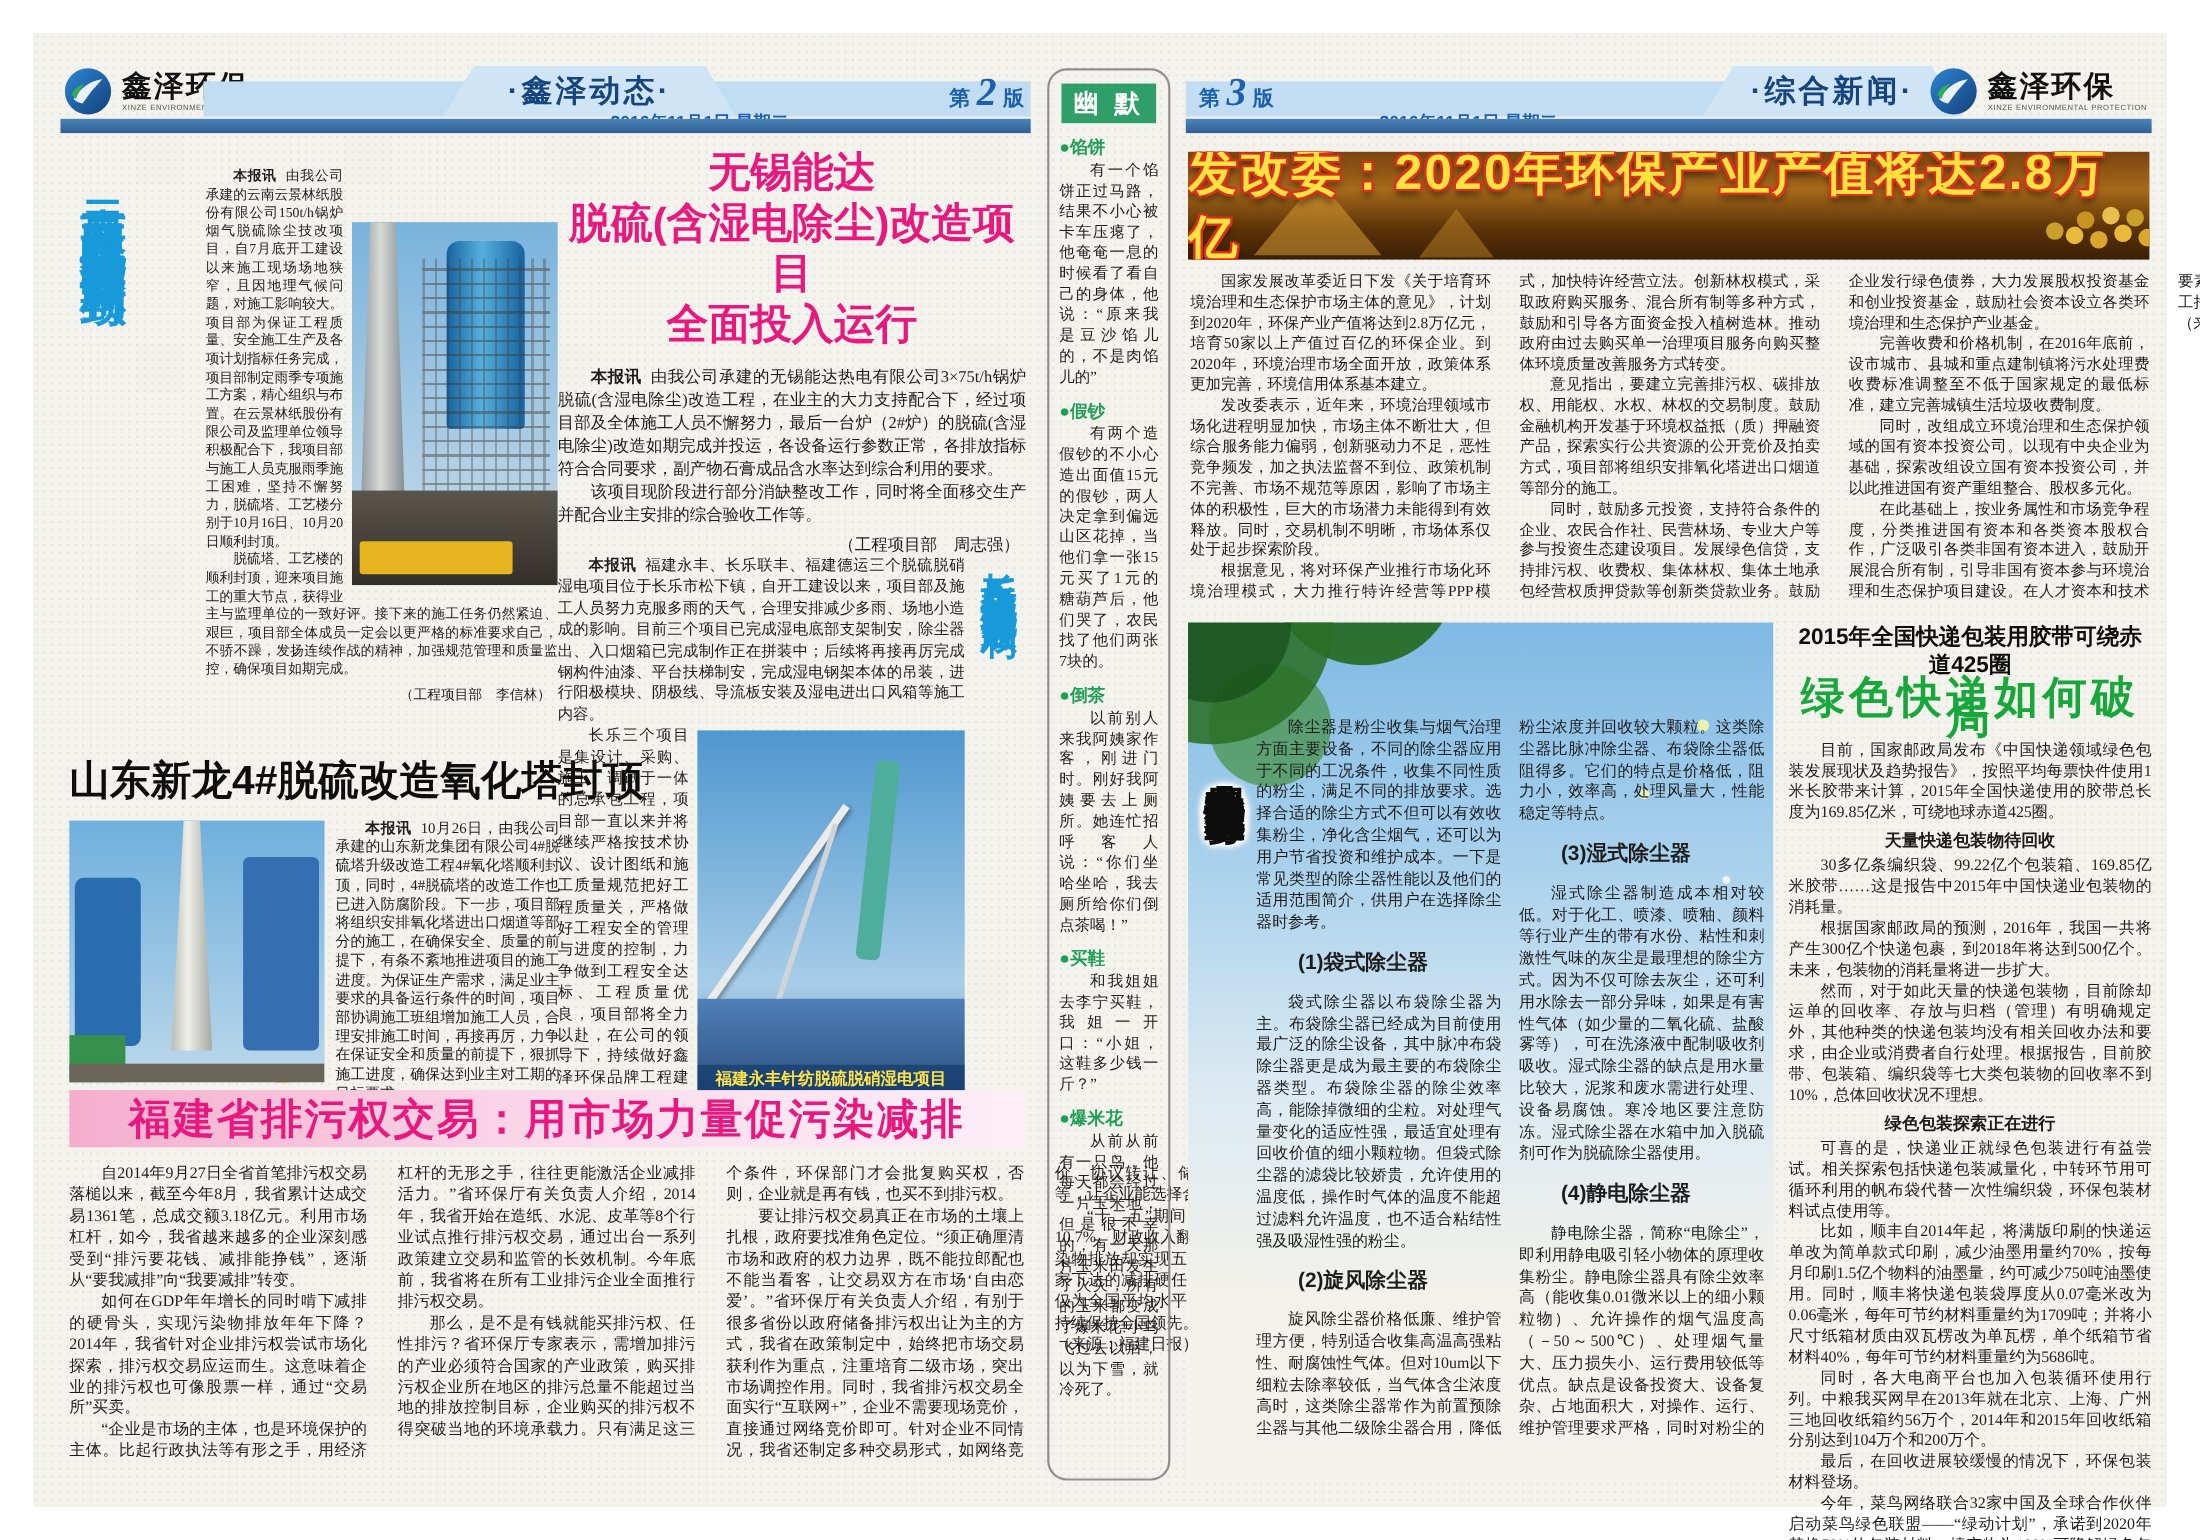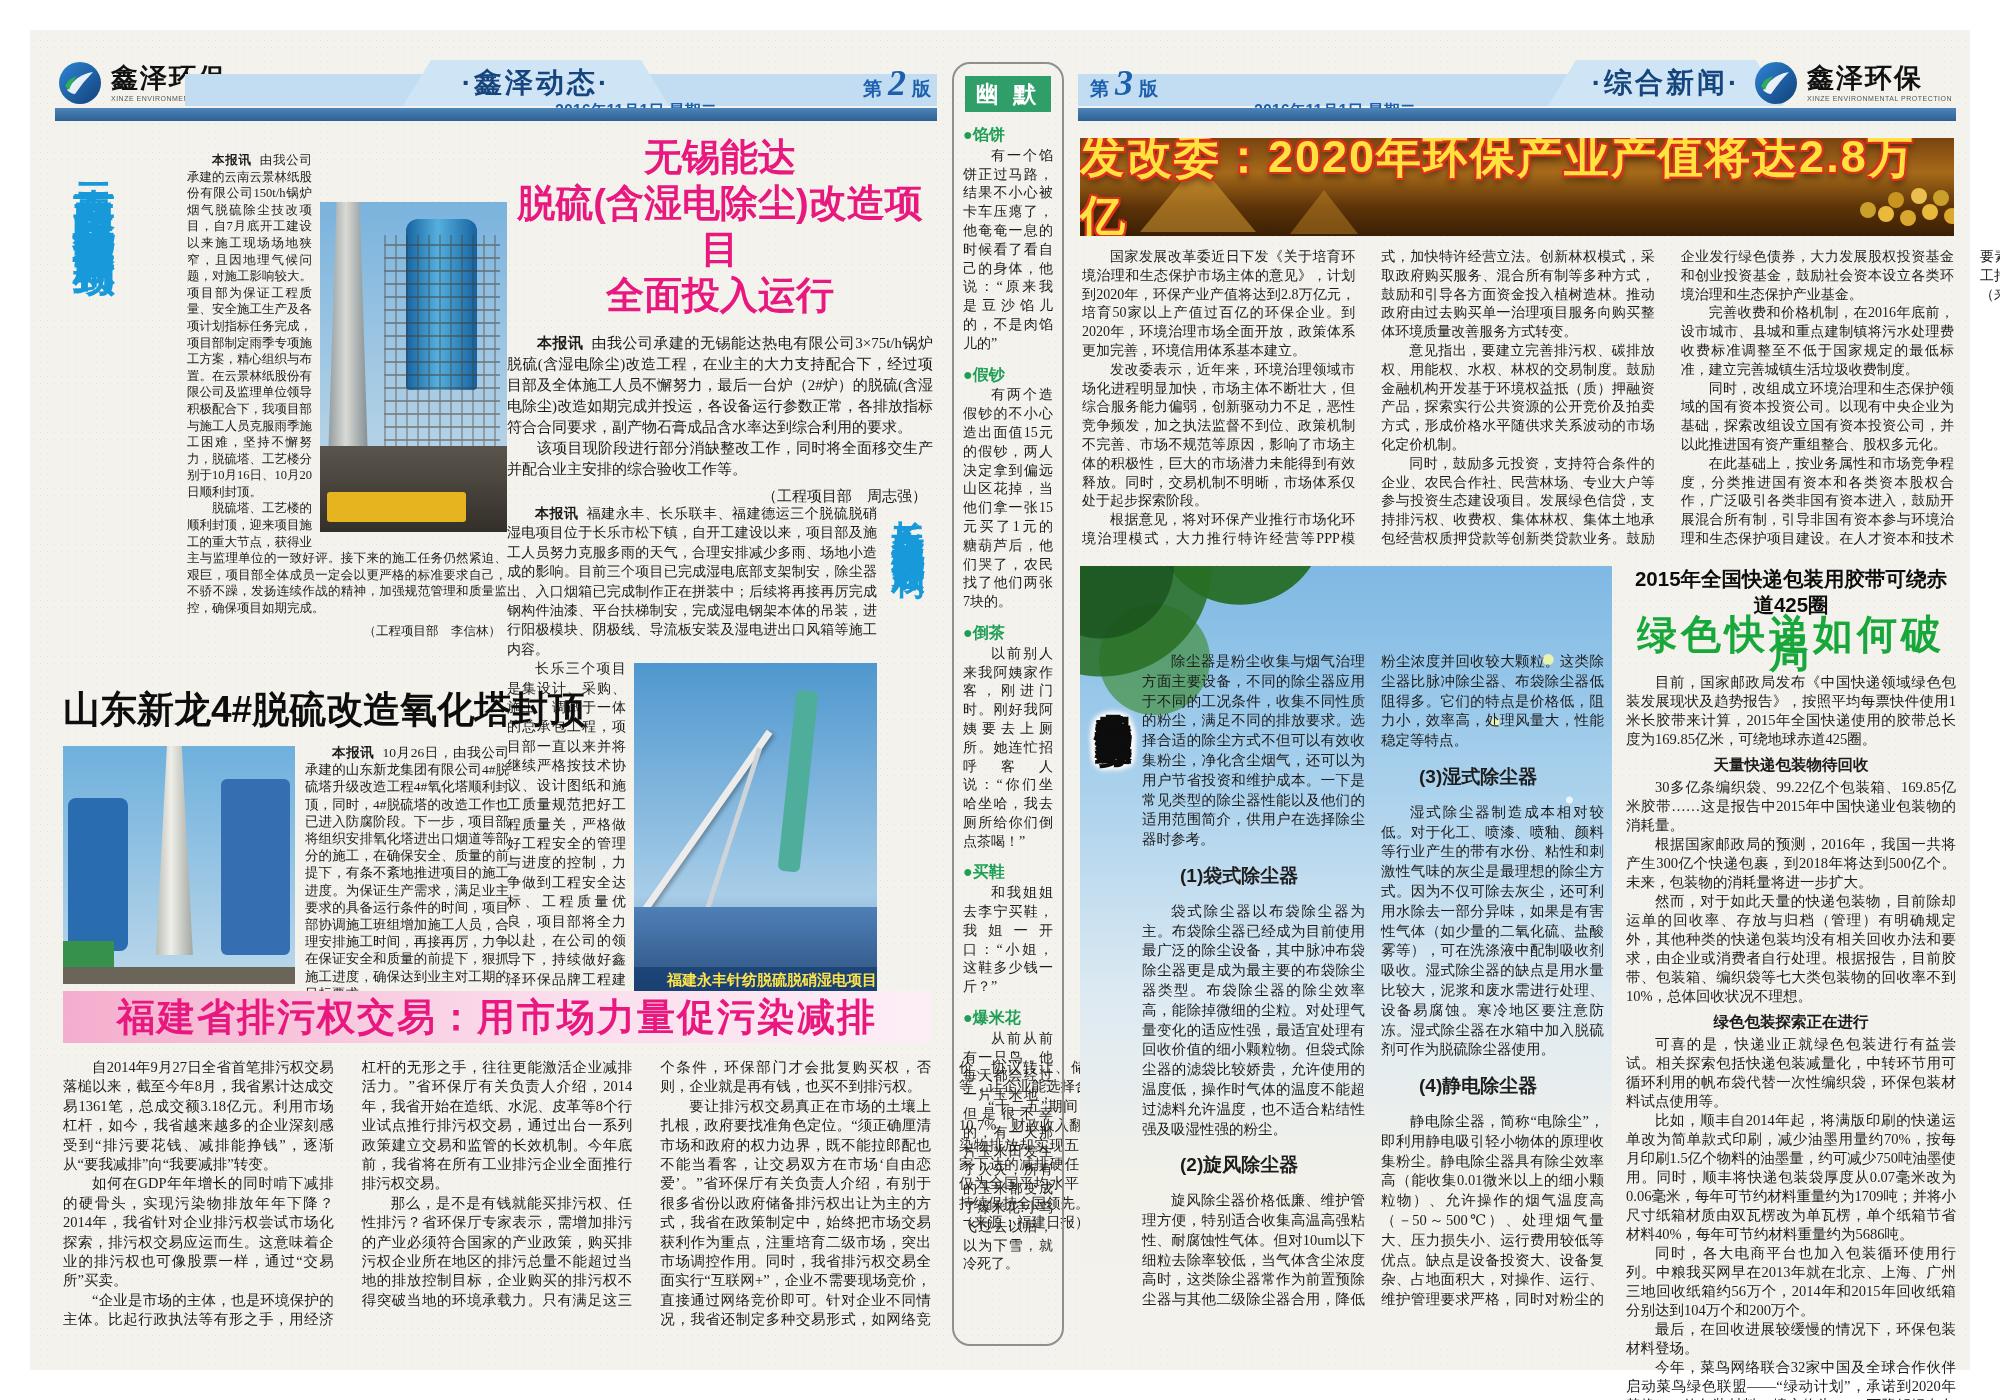--- a/index.html
+++ b/index.html
@@ -79,21 +79,21 @@
   .photo3{float:right;width:243px;height:330px;margin:4px 0 4px 8px;
           background:linear-gradient(180deg,#4f97cf,#a7cde8 70%,#6f86a0);}
   .ph3-boom1{position:absolute;left:-12%;bottom:6%;width:120%;height:7px;background:#ececec;
              transform:rotate(-55deg);transform-origin:left bottom;box-shadow:0 3px 4px rgba(0,0,0,.3);}
   .ph3-boom2{position:absolute;left:22%;bottom:4%;width:100%;height:5px;background:#cfd4d8;
              transform:rotate(-72deg);transform-origin:left bottom;}
   .ph3-duct{position:absolute;right:28%;top:8%;width:9%;height:55%;background:#4fae9b;border-radius:6px;
             transform:rotate(6deg);}
   .ph3-bldg{position:absolute;left:0;bottom:0;width:100%;height:26%;
             background:linear-gradient(180deg,#4f7fb8,#2c517e);}
-  .ph3-cap{position:absolute;left:0;right:0;bottom:0;height:26px;line-height:26px;text-align:right;
+  .ph3-cap{position:absolute;left:0;right:0;bottom:0;height:26px;line-height:26px;text-align:center;
            background:rgba(10,50,100,.55);color:#ffe34a;font-size:15px;
            font-family:"Liberation Sans","DejaVu Sans",sans-serif;font-weight:bold;}
   .vh-changle{left:828px;top:436px;font-size:33px;height:548px;letter-spacing:3px;line-height:50px;}
   .xinlong-head{position:absolute;left:8px;top:630px;width:540px;font-size:37px;line-height:1.2;
       font-family:"Liberation Sans","DejaVu Sans",sans-serif;font-weight:900;color:#0d0d0d;letter-spacing:0px;}
   .art-xinlong{position:absolute;left:8px;top:686px;width:446px;font-size:13.5px;line-height:17.2px;}
   .photo2{float:left;width:232px;height:238px;margin:2px 10px 2px 0;
           background:linear-gradient(180deg,#6fb0dd,#bcd8ea);}
   .ph2-chim{position:absolute;left:40%;top:0;width:16%;height:88%;
       background:linear-gradient(90deg,#b9bdb6,#efeee8 40%,#a3a8a2);
@@ -335,21 +335,21 @@
       <div class="pyr1"></div>
       <div class="pyr2"></div>
       <div class="coins"></div>
       <span>发改委：2020年环保产业产值将达2.8万亿</span>
     </div>
 
     <div class="art art-fagaiwei">
       <p>国家发展改革委近日下发《关于培育环境治理和生态保护市场主体的意见》，计划到2020年，环保产业产值将达到2.8万亿元，培育50家以上产值过百亿的环保企业。到2020年，环境治理市场全面开放，政策体系更加完善，环境信用体系基本建立。</p>
       <p>发改委表示，近年来，环境治理领域市场化进程明显加快，市场主体不断壮大，但综合服务能力偏弱，创新驱动力不足，恶性竞争频发，加之执法监督不到位、政策机制不完善、市场不规范等原因，影响了市场主体的积极性，巨大的市场潜力未能得到有效释放。同时，交易机制不明晰，市场体系仅处于起步探索阶段。</p>
       <p>根据意见，将对环保产业推行市场化环境治理模式，大力推行特许经营等PPP模式，加快特许经营立法。创新林权模式，采取政府购买服务、混合所有制等多种方式，鼓励和引导各方面资金投入植树造林。推动政府由过去购买单一治理项目服务向购买整体环境质量改善服务方式转变。</p>
-      <p>意见指出，要建立完善排污权、碳排放权、用能权、水权、林权的交易制度。鼓励金融机构开发基于环境权益抵（质）押融资产品，探索实行公共资源的公开竞价及拍卖方式，形成价格水平随供求关系波动的市场化定价机制。</p>
+      <p>意见指出，要建立完善排污权、碳排放权、用能权、水权、林权的交易制度。鼓励金融机构开发基于环境权益抵（质）押融资产品，探索实行公共资源的公开竞价及拍卖方式，项目部将组织安排氧化塔进出口烟道等部分的施工。</p>
       <p>同时，鼓励多元投资，支持符合条件的企业、农民合作社、民营林场、专业大户等参与投资生态建设项目。发展绿色信贷，支持排污权、收费权、集体林权、集体土地承包经营权质押贷款等创新类贷款业务。鼓励企业发行绿色债券，大力发展股权投资基金和创业投资基金，鼓励社会资本设立各类环境治理和生态保护产业基金。</p>
       <p>完善收费和价格机制，在2016年底前，设市城市、县城和重点建制镇将污水处理费收费标准调整至不低于国家规定的最低标准，建立完善城镇生活垃圾收费制度。</p>
       <p>同时，改组成立环境治理和生态保护领域的国有资本投资公司。以现有中央企业为基础，探索改组设立国有资本投资公司，并以此推进国有资产重组整合、股权多元化。</p>
       <p>在此基础上，按业务属性和市场竞争程度，分类推进国有资本和各类资本股权合作，广泛吸引各类非国有资本进入，鼓励开展混合所有制，引导非国有资本参与环境治理和生态保护项目建设。在人才资本和技术要素贡献高的混合所有制企业，稳妥推进员工持股试点工作。</p>
       <p class="source-line">（来源：经济参考报）</p>
     </div>
 
     <div class="dust-bg">
       <div class="vheadline vh-dust">几种常用除尘器的性能比较及选型参考</div>
       <div class="art dust-cols">

